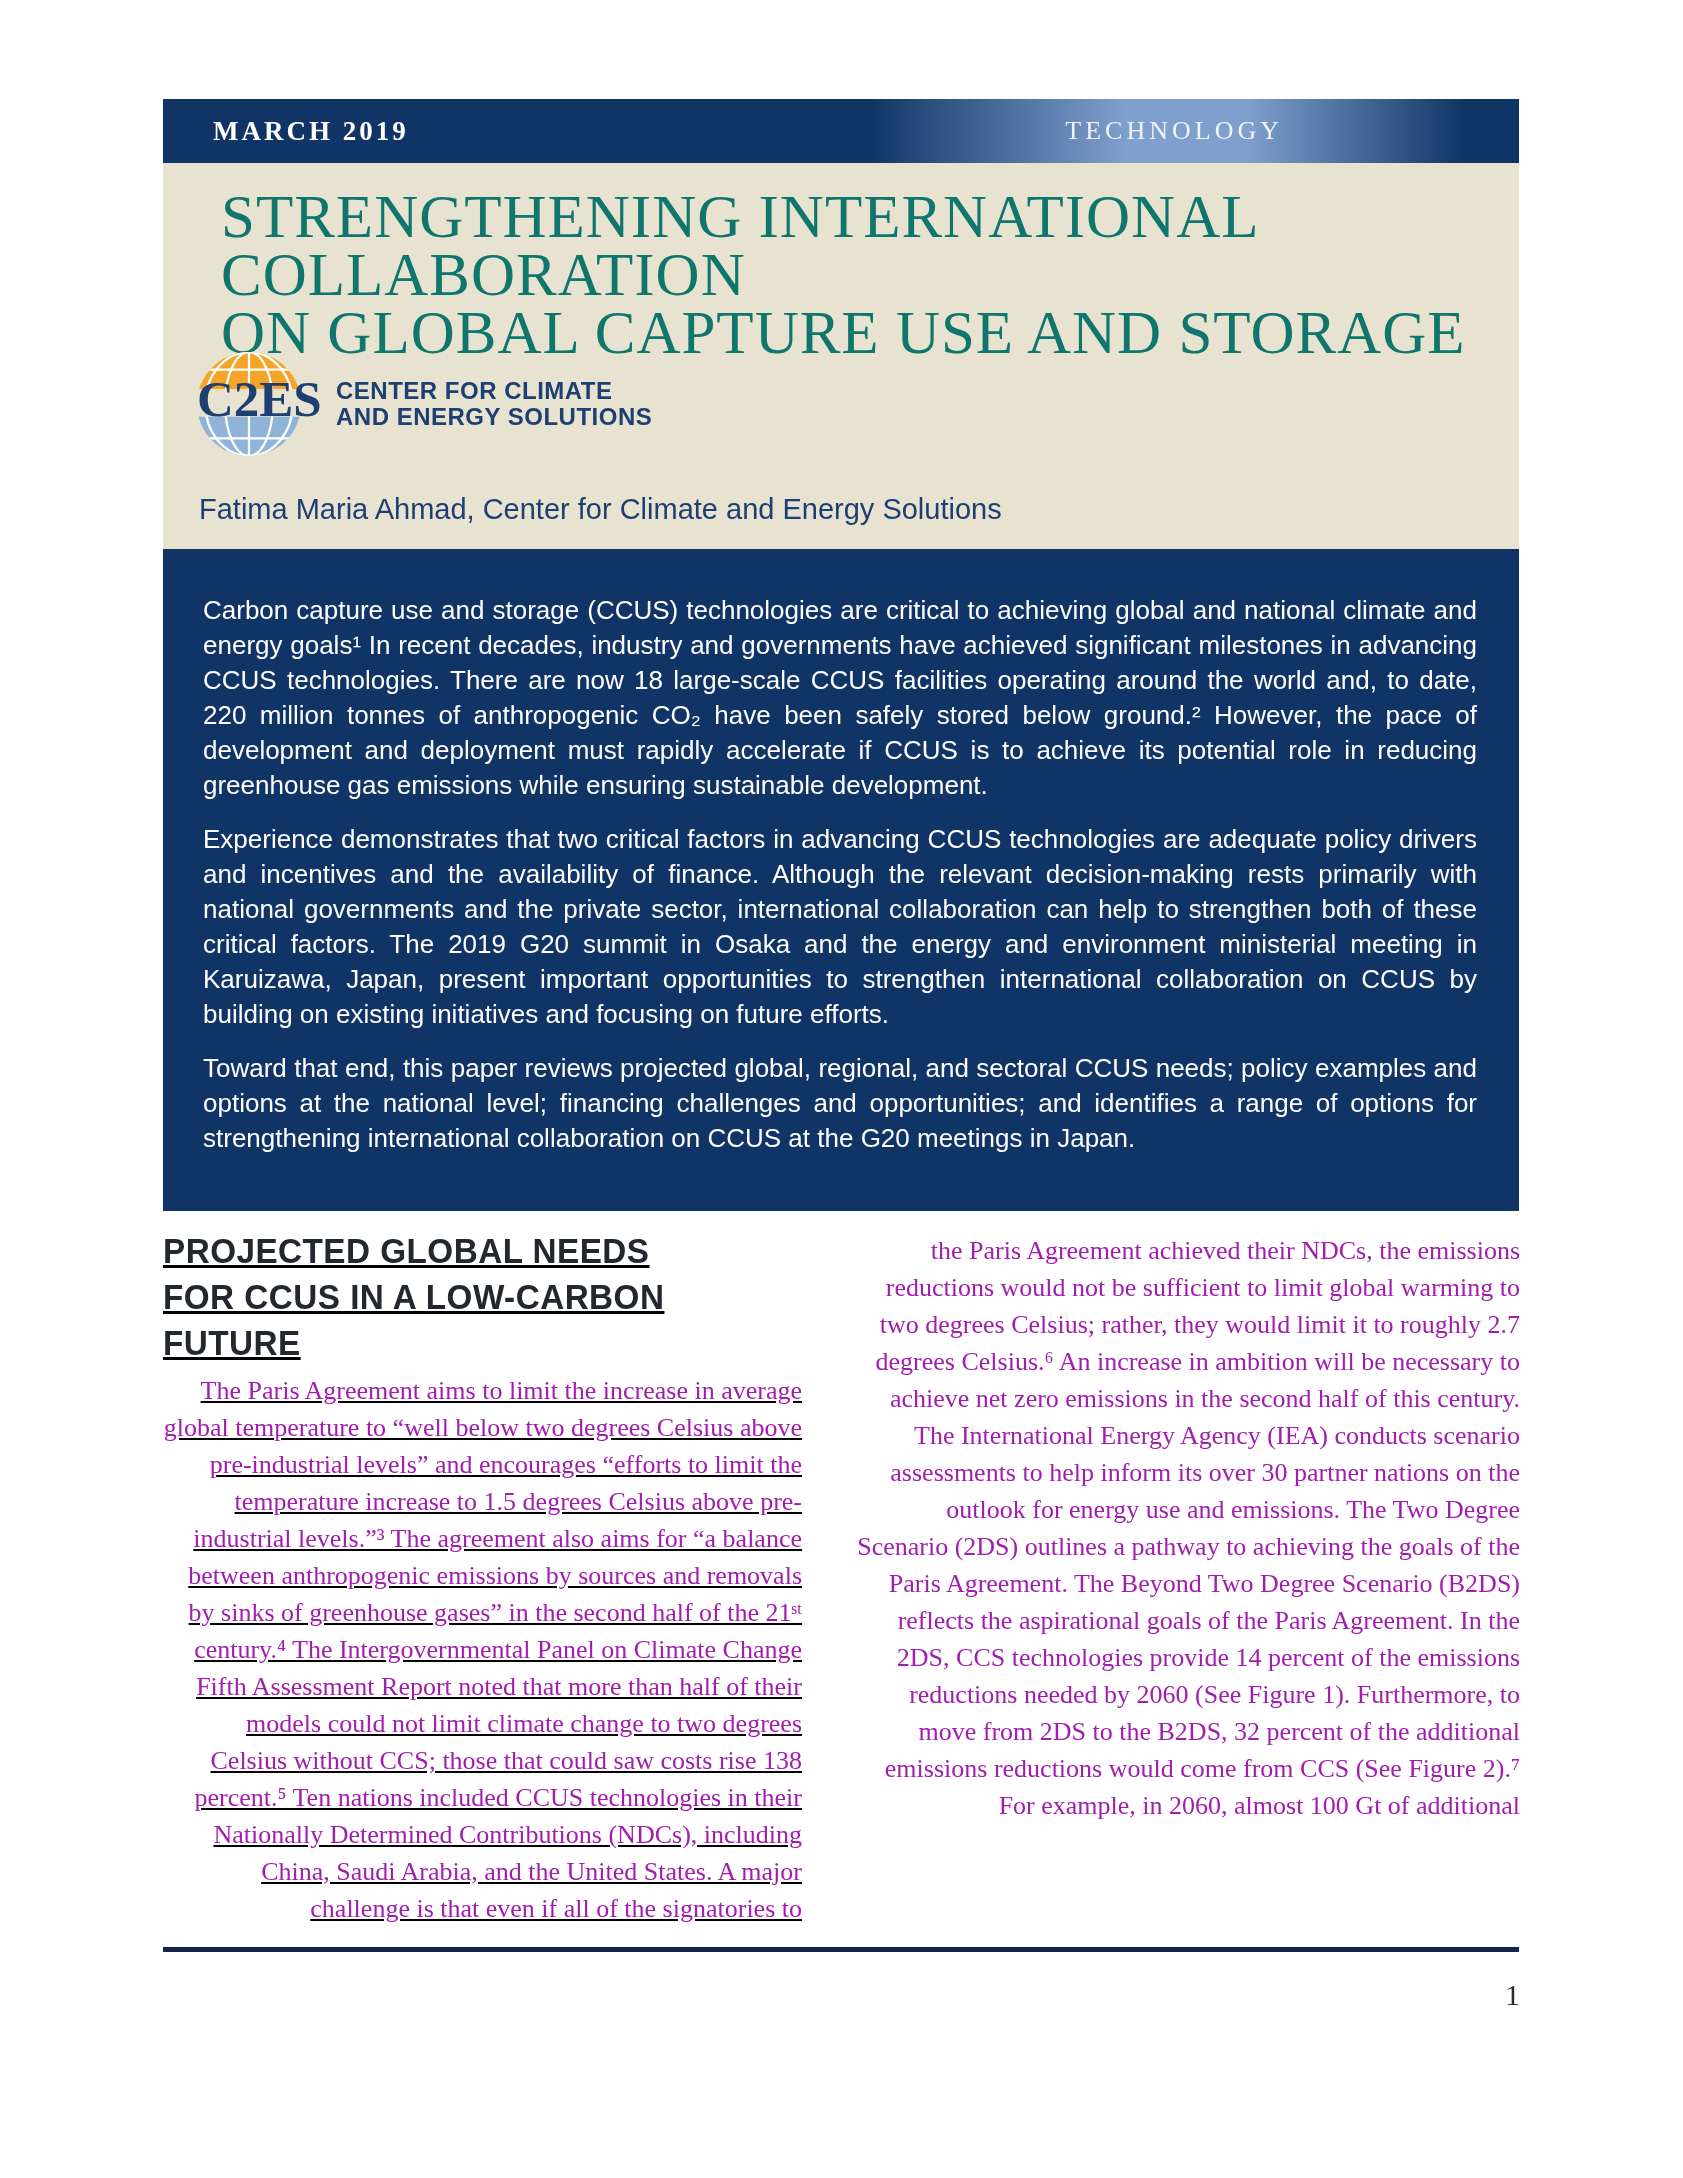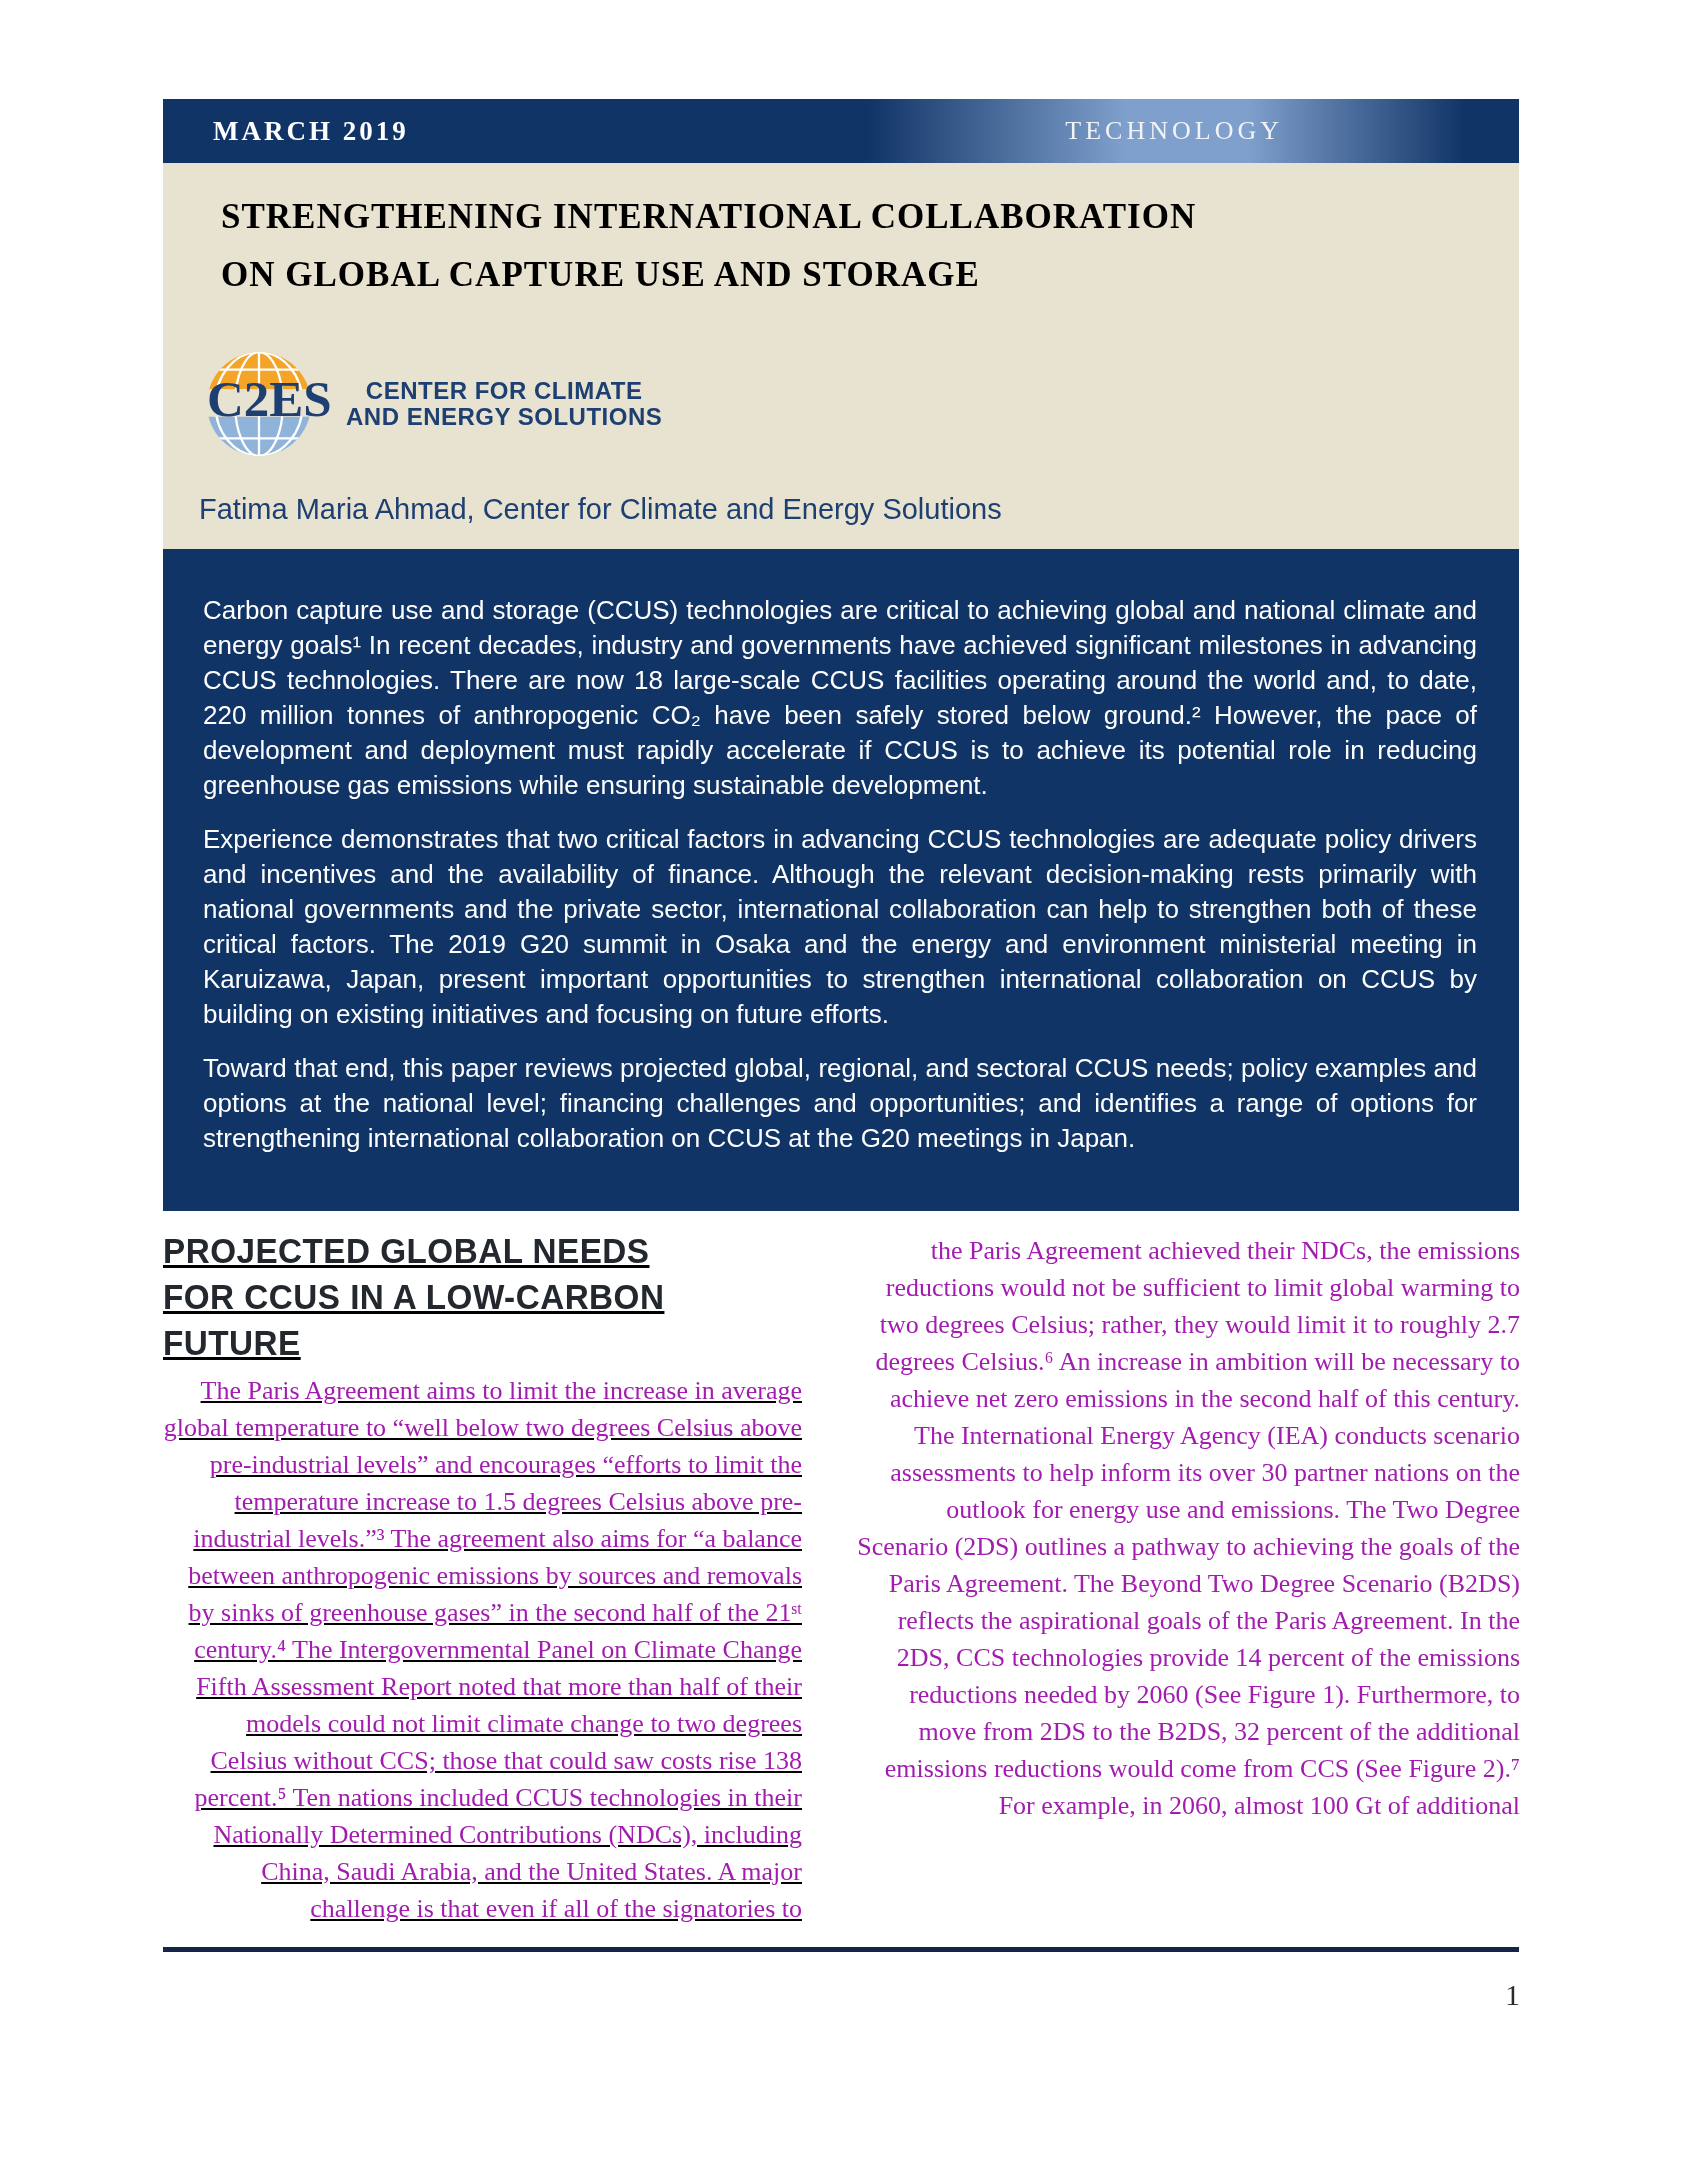--- a/index.html
+++ b/index.html
@@ -25,24 +25,24 @@
     color:#f2f3f7;font-size:26px;letter-spacing:4px;
     font-family:"Liberation Serif","DejaVu Serif",serif;
   }
   
   .masthead{
     position:absolute;left:163px;top:163px;width:1356px;height:386px;
     background:#e7e3d0;
   }
   .doc-title{
     position:absolute;left:58px;top:25px;
-    color:#000000;font-size:35px;line-height:58px;letter-spacing:1px;
-    font-family:"Liberation Serif","DejaVu Serif",serif;font-weight:700;
+    color:#0f766e;font-size:61px;line-height:58px;letter-spacing:1px;
+    font-family:"Liberation Serif","DejaVu Serif",serif;font-weight:400;
   }
-  .logo{position:absolute;left:44px;top:189px;width:594px;height:104px;text-align:center;}
+  .logo{position:absolute;left:34px;top:189px;width:594px;height:104px;}
   .globe{position:absolute;left:0;top:0;}
   .logo-acronym{
     position:absolute;left:0px;top:22px;
     color:#1e3f72;font-size:51px;line-height:51px;font-weight:bold;
     font-family:"Liberation Serif","DejaVu Serif",serif;
   }
   .logo-org{
     position:absolute;left:139px;top:26px;
     color:#1e3f72;font-size:24px;line-height:26px;font-weight:bold;
     letter-spacing:0.5px;

